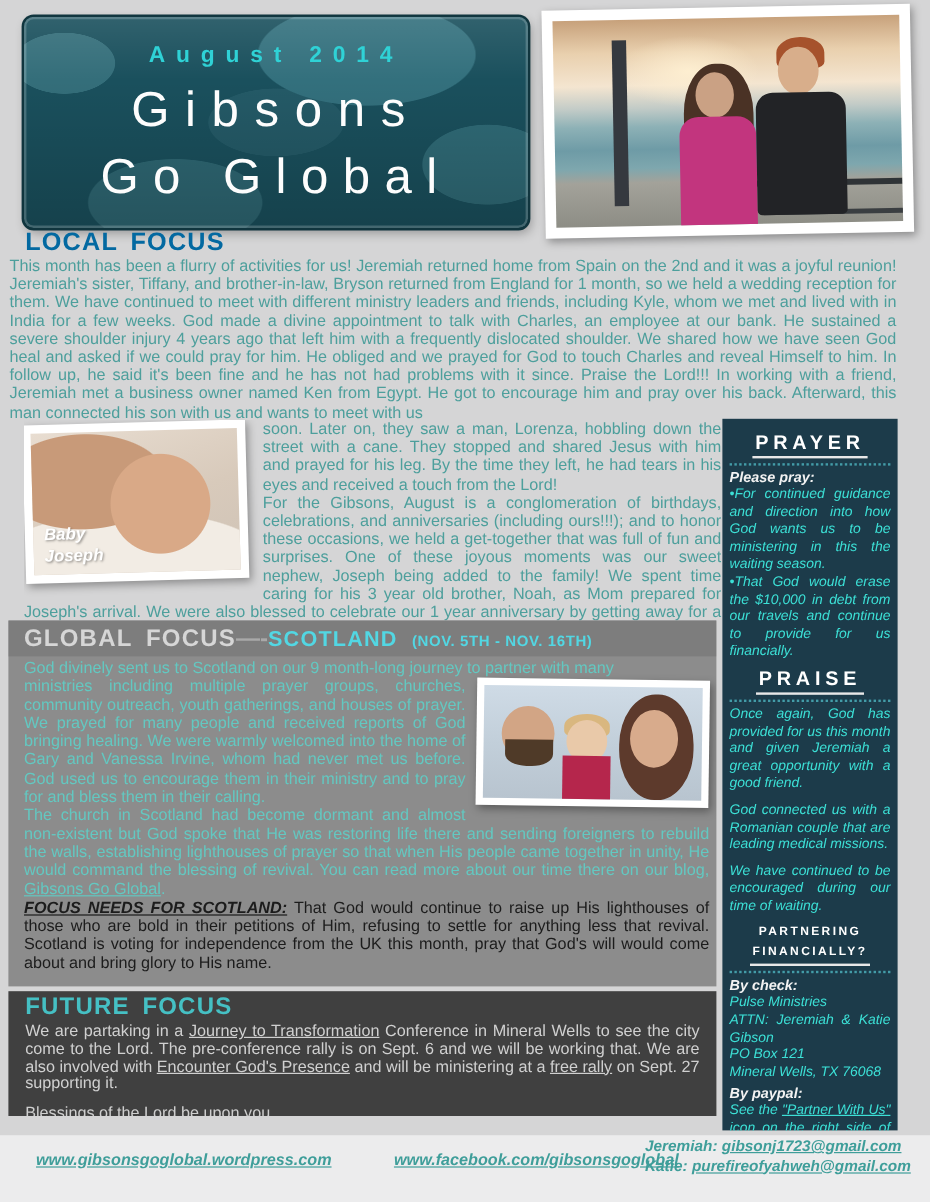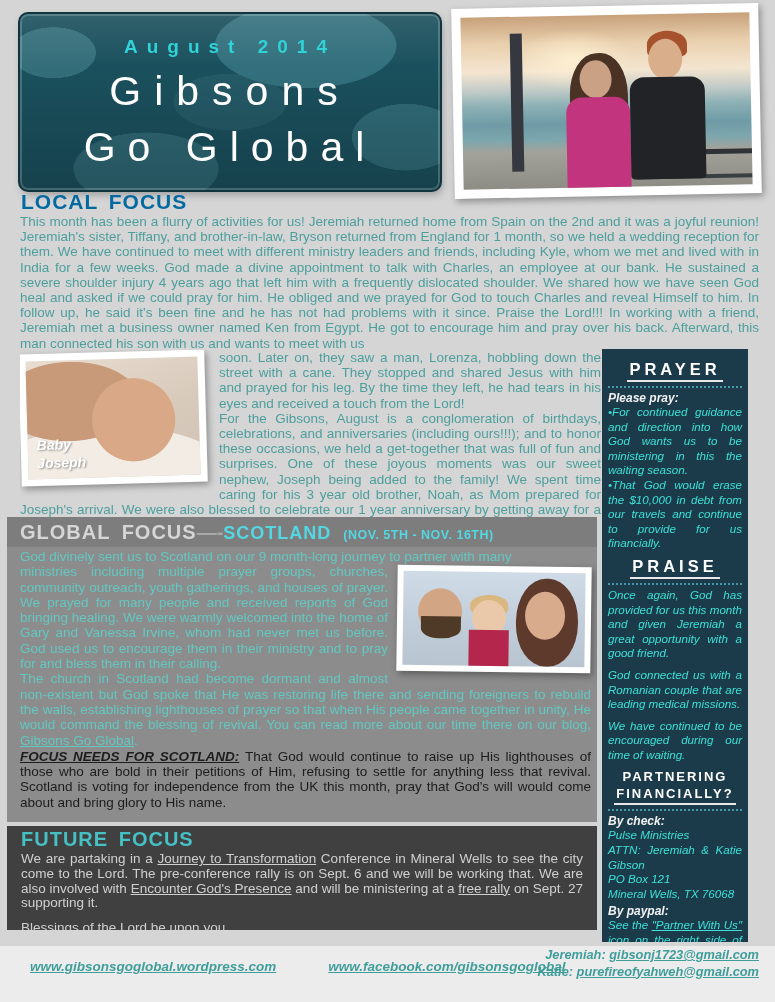--- a/index.html
+++ b/index.html
@@ -90,21 +90,21 @@
   .family-photo .momhair { position:absolute; left:62%; top:6%; width:62px; height:88px; background:#5d3a2c; border-radius:48%; }
   .family-photo .momface { left:67%; top:20%; width:40px; height:48px; background:#d8ab8c; }
   .family-photo .kidshirt { position:absolute; left:36%; top:62%; width:40px; height:38px; background:#b5264c; }
 
   
   .local-heading {
     position:absolute; left:21px; top:190px; font-size:21px; font-weight:bold;
     color:#0369a1; letter-spacing:1px; word-spacing:4px;
   }
   .teal-body { color:#4d9f9c; font-size:13.5px; line-height:15.2px; text-align:justify; }
-  .local-p1 { position:absolute; left:20px; top:214px; width:739px; }
+  .local-p1 { position:absolute; left:8px; top:214px; width:739px; }
   .wrap-region { position:absolute; left:20px; top:350px; width:581px; height:170px; overflow:hidden; }
   .wrap-region p { margin:0; }
 
   
   .sidebar {
     position:absolute; left:602px; top:349px; width:146px; height:593px;
     background:#1c3b4a; color:#3ce0d6; padding:5px 6px; overflow:hidden;
   }
   .deco-head { text-align:center; color:#fff; font-weight:bold; letter-spacing:4px; font-size:16.5px; }
   .deco-head .u { display:inline-block; border-bottom:2px solid #e8e8e8; padding:0 2px 1px 2px; }
@@ -146,21 +146,21 @@
   .signature {
     color:#dedede; font-family:"DejaVu Serif", serif; font-style:italic; font-weight:bold;
     font-size:18px; letter-spacing:1px; margin-top:1px;
   }
 
   
   .footer-links { position:absolute; left:30px; top:959px; font-size:13.5px; font-style:italic; }
   .footer-links a { color:#3f9e9a; text-decoration:underline; font-weight:bold; }
   .footer-links .gap { display:inline-block; width:52px; }
   .emails {
-    position:absolute; right:16px; top:947px; text-align:right;
+    position:absolute; right:16px; top:947px; text-align:left;
     color:#3f9e9a; font-style:italic; font-size:12.8px; line-height:16.5px; font-weight:bold;
   }
   .emails a { color:#3f9e9a; text-decoration:underline; }
 </style>
 </head>
 <body>
 
 <div class="page">
 
   <div class="banner">
@@ -215,21 +215,21 @@
     <div class="deco-head sb-head-space">
       <span class="u">PRAISE</span>
     </div>
     <hr class="dotted-sep">
     <div class="sb-text">Once again, God has provided for us this month and given Jeremiah a great opportunity with a good friend.</div>
     <div class="sb-gap"></div>
     <div class="sb-text">God connected us with a Romanian couple that are leading medical missions.</div>
     <div class="sb-gap"></div>
     <div class="sb-text">We have continued to be encouraged during our time of waiting.</div>
 
-    <div class="deco-head sb-head-space" style="font-size:13px; letter-spacing:2px; line-height:17px;">
+    <div class="deco-head sb-head-space" style="font-size:10px; letter-spacing:2px; line-height:17px;">
       <div>PARTNERING</div>
       <span class="u">FINANCIALLY?</span>
     </div>
     <hr class="dotted-sep">
     <div class="sb-label">By check:</div>
     <div class="sb-text">Pulse Ministries</div>
     <div class="sb-text">ATTN: Jeremiah &amp; Katie Gibson</div>
     <div class="sb-text">PO Box 121</div>
     <div class="sb-text">Mineral Wells, TX 76068</div>
     <div class="sb-gap-sm"></div>

